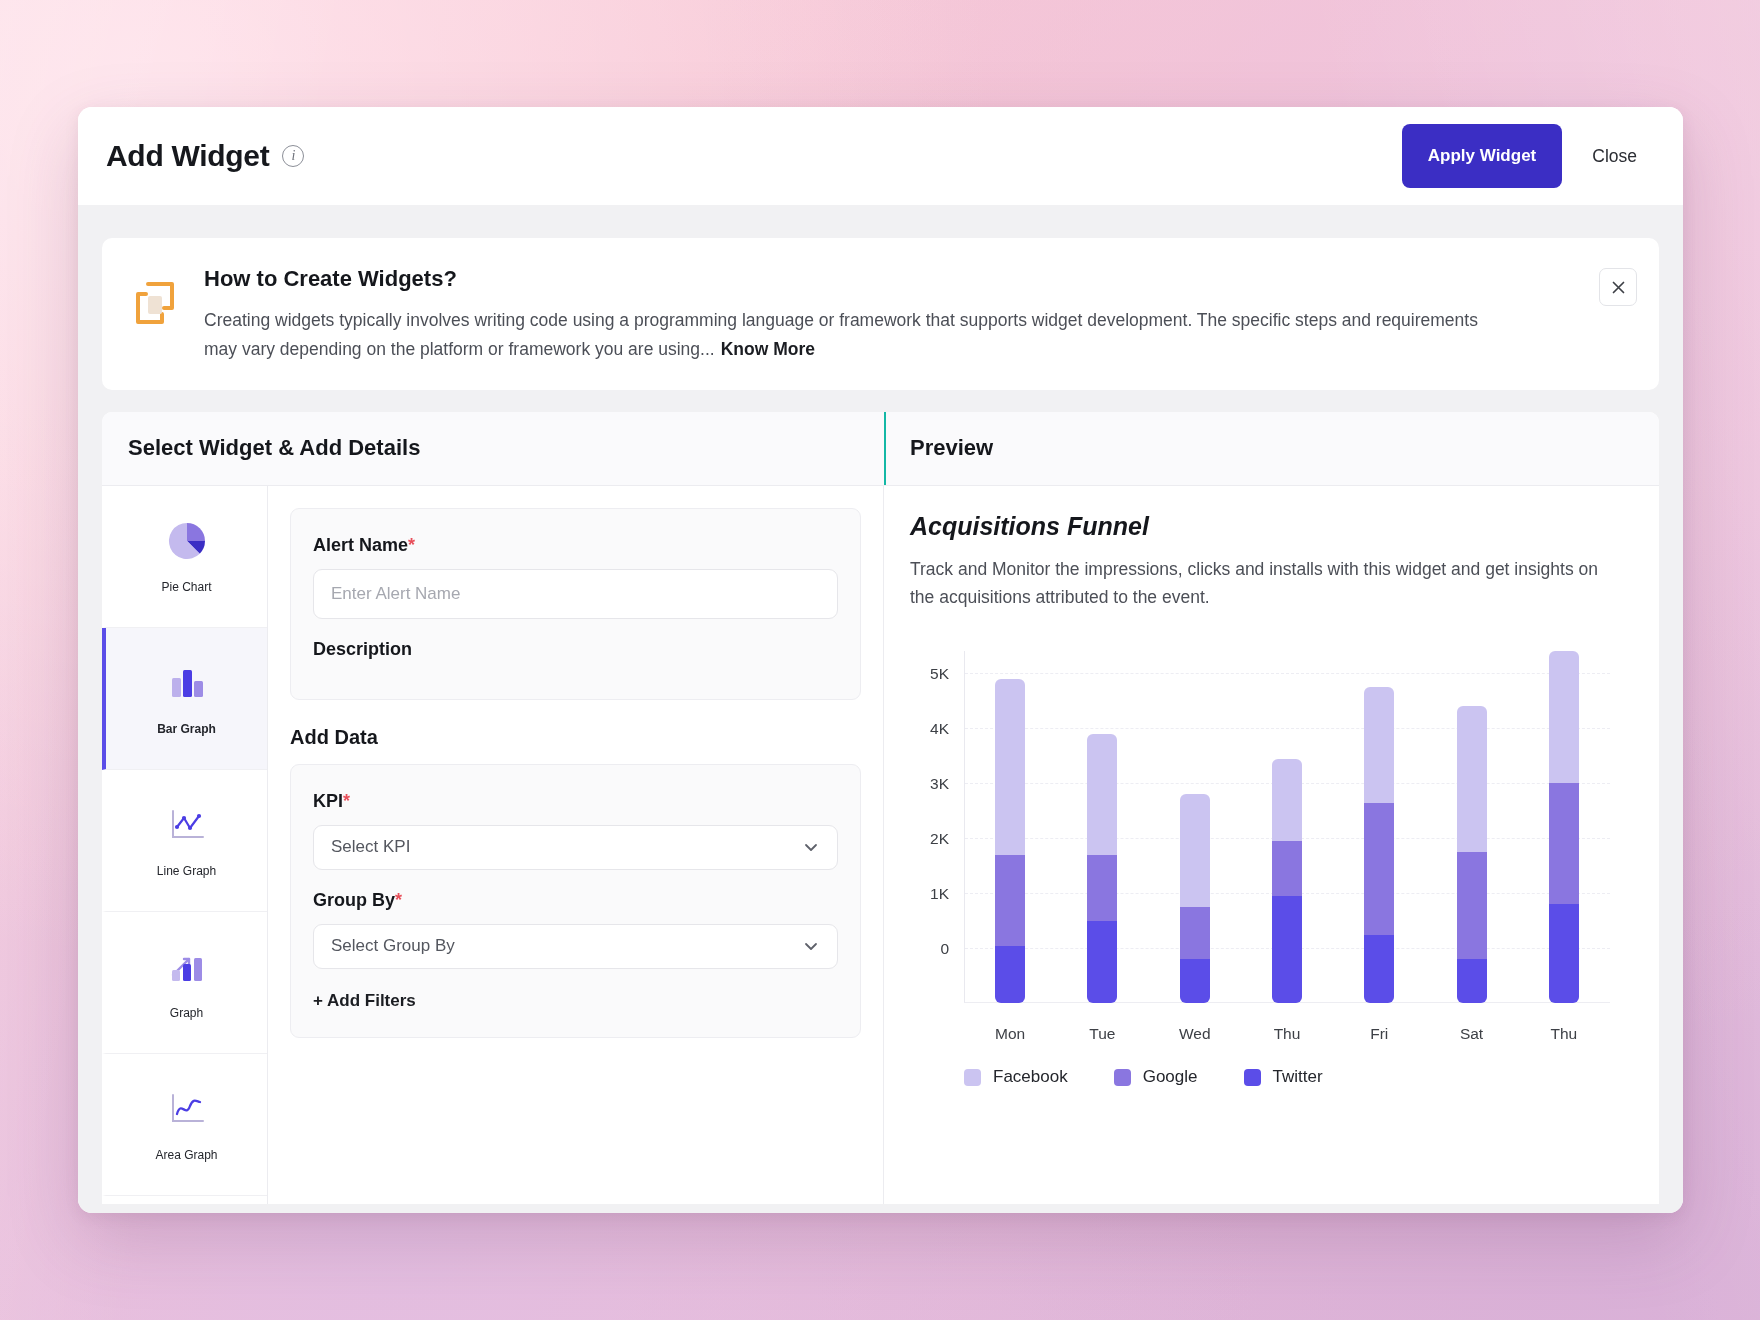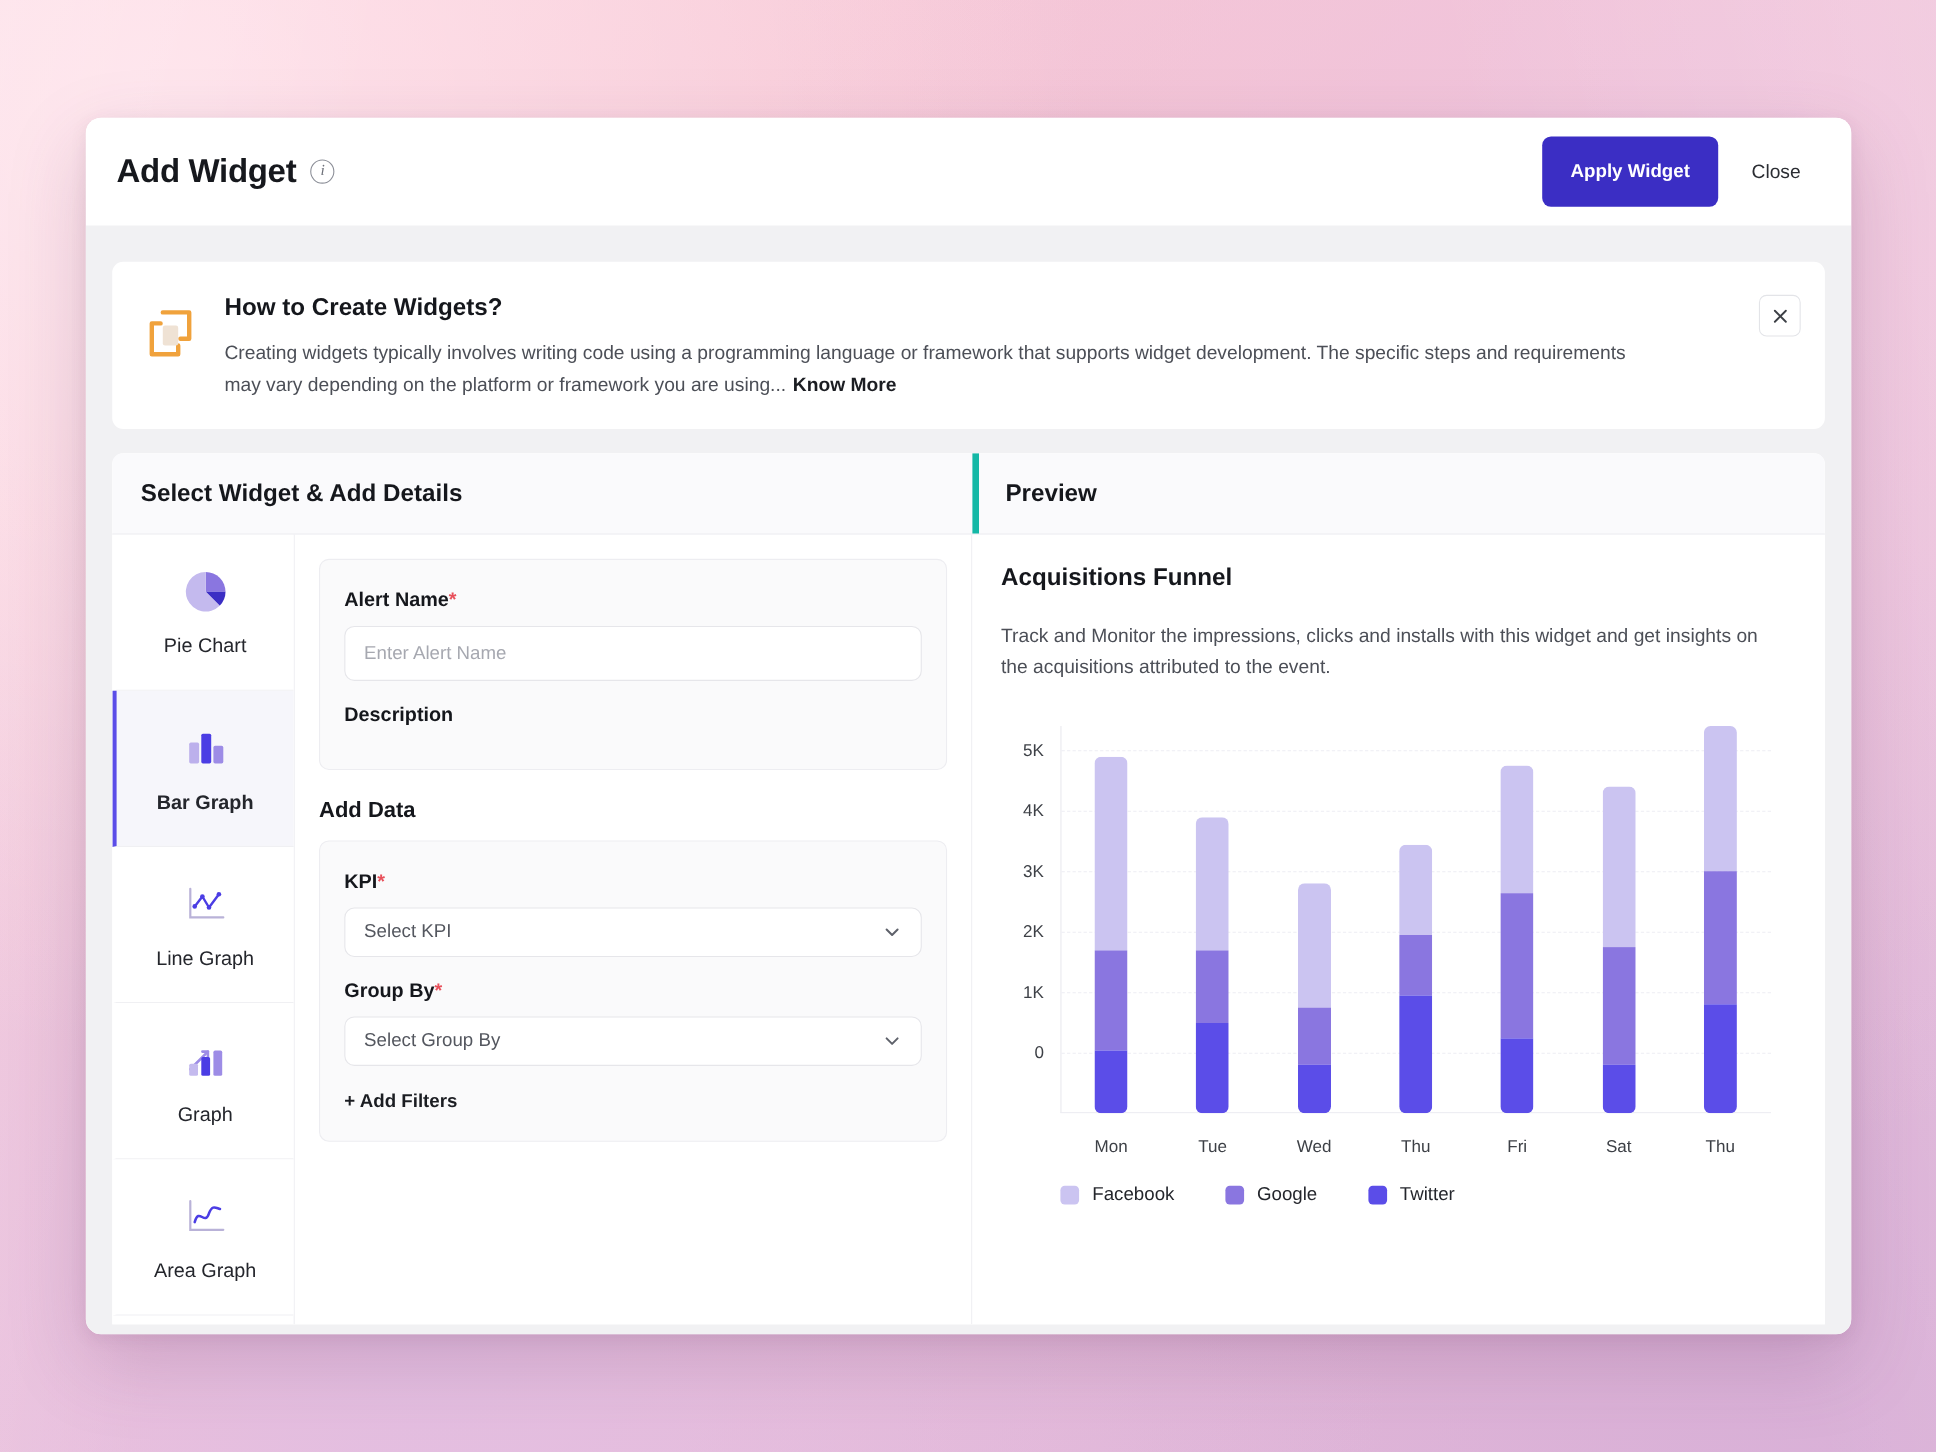--- a/index.html
+++ b/index.html
@@ -161,21 +161,21 @@
     height: 74px;
     flex: 0 0 74px;
     background: #fafafc;
     border-bottom: 1px solid #ececf0;
   }
   .head-left, .head-right {
     display: flex; align-items: center;
     font-size: 22px; font-weight: bold; color: #15171c;
   }
   .head-left { width: 782px; padding-left: 26px; }
-  .head-right { flex: 1; padding-left: 24px; border-left: 6px solid #14b8a6; }
+  .head-right { flex: 1; padding-left: 24px; border-left: 2px solid #14b8a6; }
 
   .content-cols { display: flex; flex: 1 1 auto; overflow: hidden; }
 
   
   .widget-rail {
     width: 166px;
     flex: 0 0 166px;
     background: #ffffff;
     border-right: 1px solid #ececf0;
     overflow: hidden;
@@ -188,21 +188,21 @@
     border-bottom: 1px solid #f0f0f3;
     border-left: 4px solid transparent;
     cursor: pointer;
     background: #ffffff;
   }
   .widget-item.active {
     background: #f6f6fb;
     border-left-color: #5b4de8;
   }
   .widget-item-label {
-    font-size: 18px;
+    font-size: 12px;
     color: #24262c;
   }
   .widget-item.active .widget-item-label { font-weight: bold; }
   .widget-ico { width: 52px; height: 46px; display: flex; align-items: center; justify-content: center; }
 
   
   .form-col {
     width: 616px;
     flex: 0 0 616px;
     border-right: 1px solid #ececf0;
@@ -266,24 +266,25 @@
   }
 
   
   .preview-col {
     flex: 1 1 auto;
     padding: 26px 32px 0 26px;
     background: #ffffff;
     overflow: hidden;
   }
   .preview-title {
-    font-size: 22px;
+    font-size: 25px;
     font-weight: bold;
     color: #15171c;
-    margin-bottom: 26px;
+    margin-bottom: 14px;
+    font-style: italic;
   }
   .preview-desc {
     font-size: 17.5px;
     line-height: 1.62;
     color: #4c4f57;
     max-width: 690px;
   }
 
   
   .chart-wrap {

